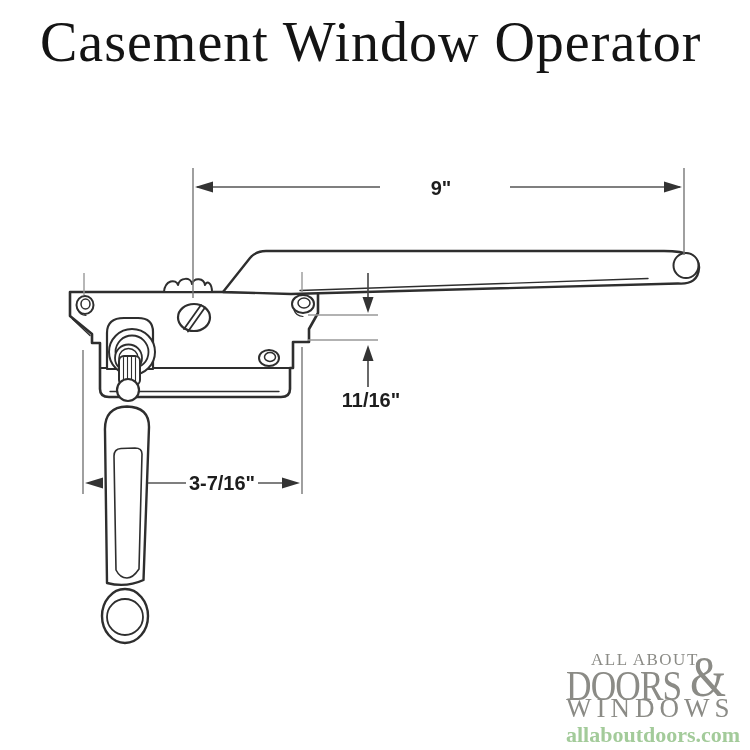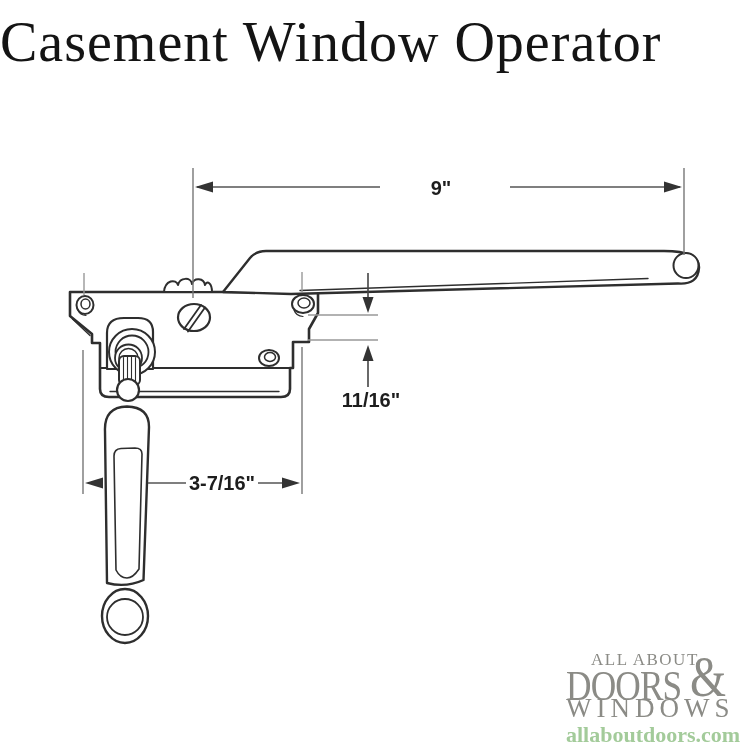--- a/index.html
+++ b/index.html
@@ -1,20 +1,20 @@
 <!DOCTYPE html>
 <html><head>
 <meta charset="utf-8">
 <style>
   html,body{margin:0;padding:0;background:#fff;}
   .stage{position:relative;width:750px;height:750px;background:#fff;overflow:hidden;
          font-family:"Liberation Serif",serif;}
   .page-title{position:absolute;top:10px;left:0;width:652px;text-align:center;
               font-family:"Liberation Serif",serif;font-size:56px;font-weight:400;
-              color:#141414;letter-spacing:1px;white-space:nowrap;}
+              color:#141414;letter-spacing:1px;white-space:nowrap;padding-left:40px;}
   .diagram-svg{position:absolute;top:0;left:0;}
   .dim-label{font-family:"Liberation Sans",sans-serif;font-weight:bold;
              font-size:20px;fill:#1d1d1d;}
   .logo-allabout{position:absolute;left:591px;top:650px;font-size:17px;letter-spacing:1.5px;
                  color:#8b8b86;white-space:nowrap;}
   .logo-doors{position:absolute;left:566px;top:662px;font-size:42px;letter-spacing:-1px;
               color:#8b8b86;transform:scaleX(0.84);transform-origin:left top;white-space:nowrap;}
   .logo-amp{position:absolute;left:690px;top:648px;font-size:58px;line-height:58px;
             color:#8b8b86;transform:scaleX(0.80);transform-origin:left top;}
   .logo-windows{position:absolute;left:566px;top:693px;font-size:27px;letter-spacing:5px;

